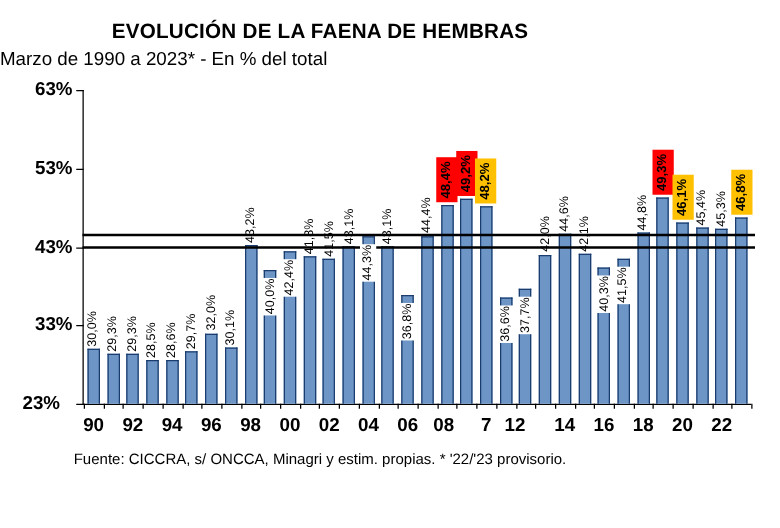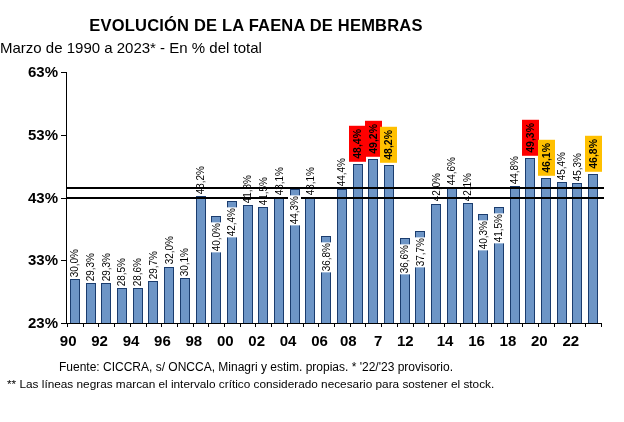--- a/index.html
+++ b/index.html
@@ -36,21 +36,21 @@
   .bar-label.hl{
     font-weight:bold;font-size:10.5px;padding:3px 2px;width:13px;z-index:5;
   }
   .ytick{position:absolute;left:-6px;width:6px;height:1px;background:#000;}
   .ylab{
     position:absolute;right:100%;margin-right:9px;width:50px;text-align:right;
     font-size:15px;font-weight:bold;line-height:18px;
   }
   .xtick{position:absolute;width:1px;height:4px;background:#000;top:251px;}
   .xlab{
-    position:absolute;top:260px;width:30px;text-align:left;
+    position:absolute;top:260px;width:30px;text-align:center;
     font-size:15px;font-weight:bold;
   }
   .source-line{
     position:absolute;left:0;top:360px;width:512px;text-align:center;font-size:12px;
   }
   .footnote{
     position:absolute;left:7px;top:379px;width:612px;text-align:left;
     font-size:11.8px;line-height:11.8px;
   }
 </style>
@@ -133,21 +133,21 @@
     <div class="bar-label hl" style="color: rgb(0, 0, 0); background: rgb(255, 192, 0); left: 517.647px; bottom: 151.345px;">46,8%</div>
     <div class="ytick" style="top: 0px;"></div>
     <div class="ylab" style="top: -9px;">63%</div>
     <div class="ytick" style="top: 62.75px;"></div>
     <div class="ylab" style="top: 53.75px;">53%</div>
     <div class="ytick" style="top: 125.5px;"></div>
     <div class="ylab" style="top: 116.5px;">43%</div>
     <div class="ytick" style="top: 188.25px;"></div>
     <div class="ylab" style="top: 179.25px;">33%</div>
     <div class="ytick" style="top: 251px;"></div>
-    <div class="ylab" style="top: 242px;">23%</div>
+    <div class="ylab" style="top: 242px; text-align: center;">23%</div>
     <div class="xtick" style="left: 0px;"></div>
     <div class="xtick" style="left: 15.7059px;"></div>
     <div class="xtick" style="left: 31.4118px;"></div>
     <div class="xtick" style="left: 47.1176px;"></div>
     <div class="xtick" style="left: 62.8235px;"></div>
     <div class="xtick" style="left: 78.5294px;"></div>
     <div class="xtick" style="left: 94.2353px;"></div>
     <div class="xtick" style="left: 109.941px;"></div>
     <div class="xtick" style="left: 125.647px;"></div>
     <div class="xtick" style="left: 141.353px;"></div>
@@ -190,14 +190,14 @@
     <div class="xlab" style="left: 330px;">12</div>
     <div class="xlab" style="left: 369.794px;">14</div>
     <div class="xlab" style="left: 401.206px;">16</div>
     <div class="xlab" style="left: 432.618px;">18</div>
     <div class="xlab" style="left: 464.029px;">20</div>
     <div class="xlab" style="left: 495.441px;">22</div>
   </div>
 
 <div class="source-line">Fuente: CICCRA, s/ ONCCA, Minagri y estim. propias. * '22/'23 provisorio.</div>
 <div class="footnote">
-  <span>** Las líneas negras marcan el intervalo crítico considerado necesario para sostener el stock.</span><br>
+  <br>
 </div>
 
 </body></html>

